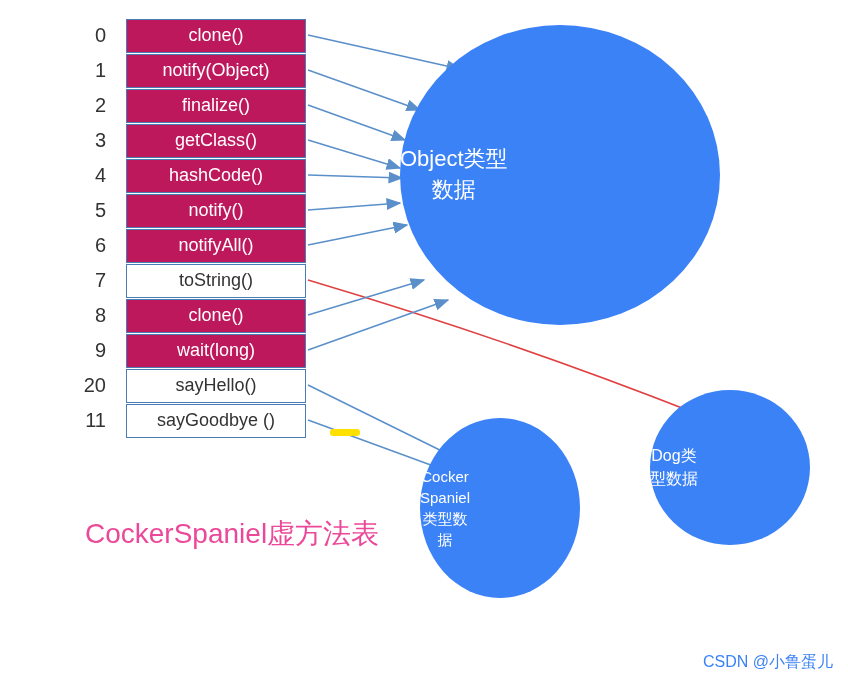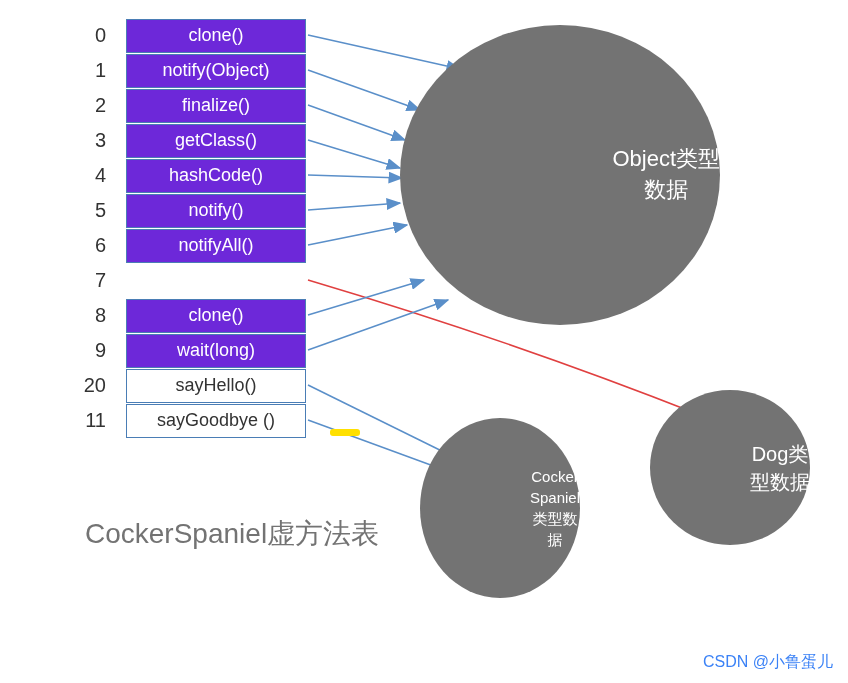--- a/index.html
+++ b/index.html
@@ -32,47 +32,47 @@
       width: 180px;
       height: 34px;
       margin-left: 14px;
       border: 1px solid #4a7db5;
       display: flex;
       align-items: center;
       justify-content: center;
       font-size: 18px;
     }
     .cell.blue {
-      background: #6d28d9;
+      background: #be185d;
       color: #fff;
     }
     .cell.white {
       background: #fff;
       color: #333;
     }
     .ellipse {
       position: absolute;
-      background: #737373;
+      background: #3b82f6;
       border-radius: 50%;
       color: #fff;
       display: flex;
       align-items: center;
-      justify-content: flex-end;
+      justify-content: flex-start;
       text-align: center;
       font-size: 22px;
       line-height: 1.4;
     }
     .ellipse.obj { left: 400px; top: 25px; width: 320px; height: 300px; }
     .ellipse.cocker { left: 420px; top: 418px; width: 160px; height: 180px; font-size: 15px; }
-    .ellipse.dog { left: 650px; top: 390px; width: 160px; height: 155px; font-size: 20px; }
+    .ellipse.dog { left: 650px; top: 390px; width: 160px; height: 155px; font-size: 16px; }
     .title {
       position: absolute;
       left: 85px;
       top: 515px;
-      color: #737373;
+      color: #ec4899;
       font-size: 28px;
     }
     .watermark {
       position: absolute;
       right: 15px;
       bottom: 10px;
       color: #3b82f6;
       font-size: 16px;
     }
     svg.arrows {
@@ -145,20 +145,21 @@
     <div class="row">
       <div class="idx">5</div>
       <div class="cell blue">notify()</div>
     </div>
     <div class="row">
       <div class="idx">6</div>
       <div class="cell blue">notifyAll()</div>
     </div>
     <div class="row">
       <div class="idx">7</div>
+      <div class="cell white">toString()</div>
     </div>
     <div class="row">
       <div class="idx">8</div>
       <div class="cell blue">clone()</div>
     </div>
     <div class="row">
       <div class="idx">9</div>
       <div class="cell blue">wait(long)</div>
     </div>
     <div class="row">

